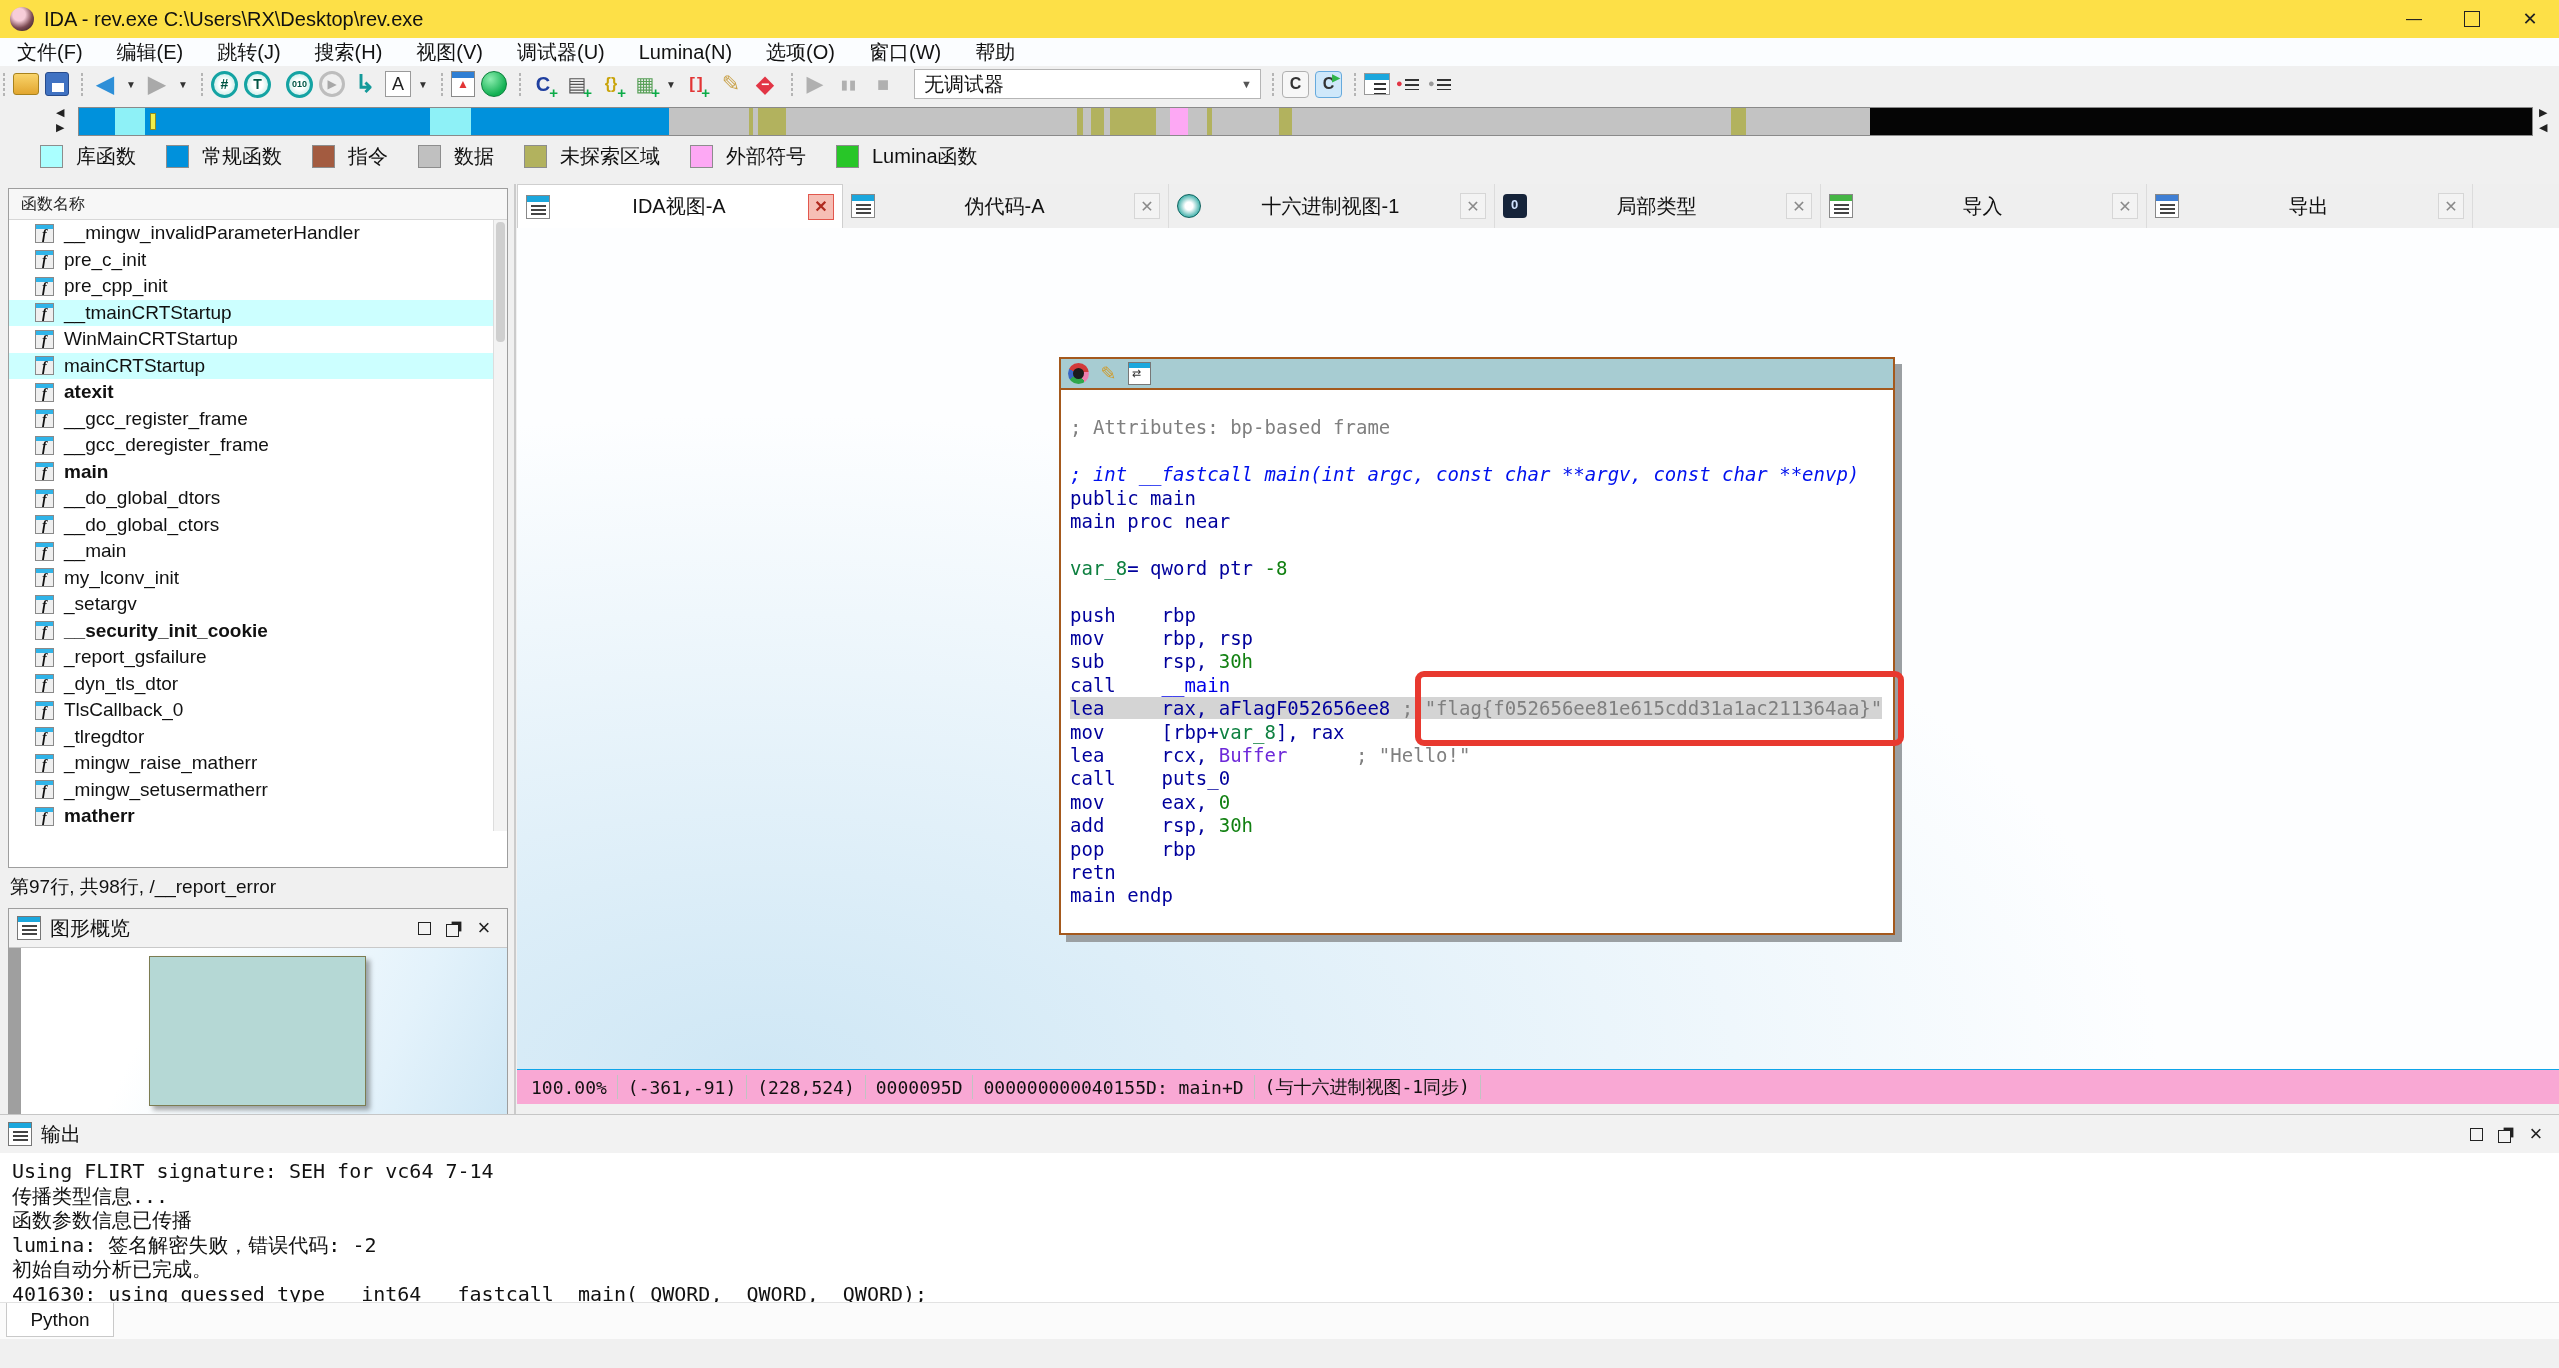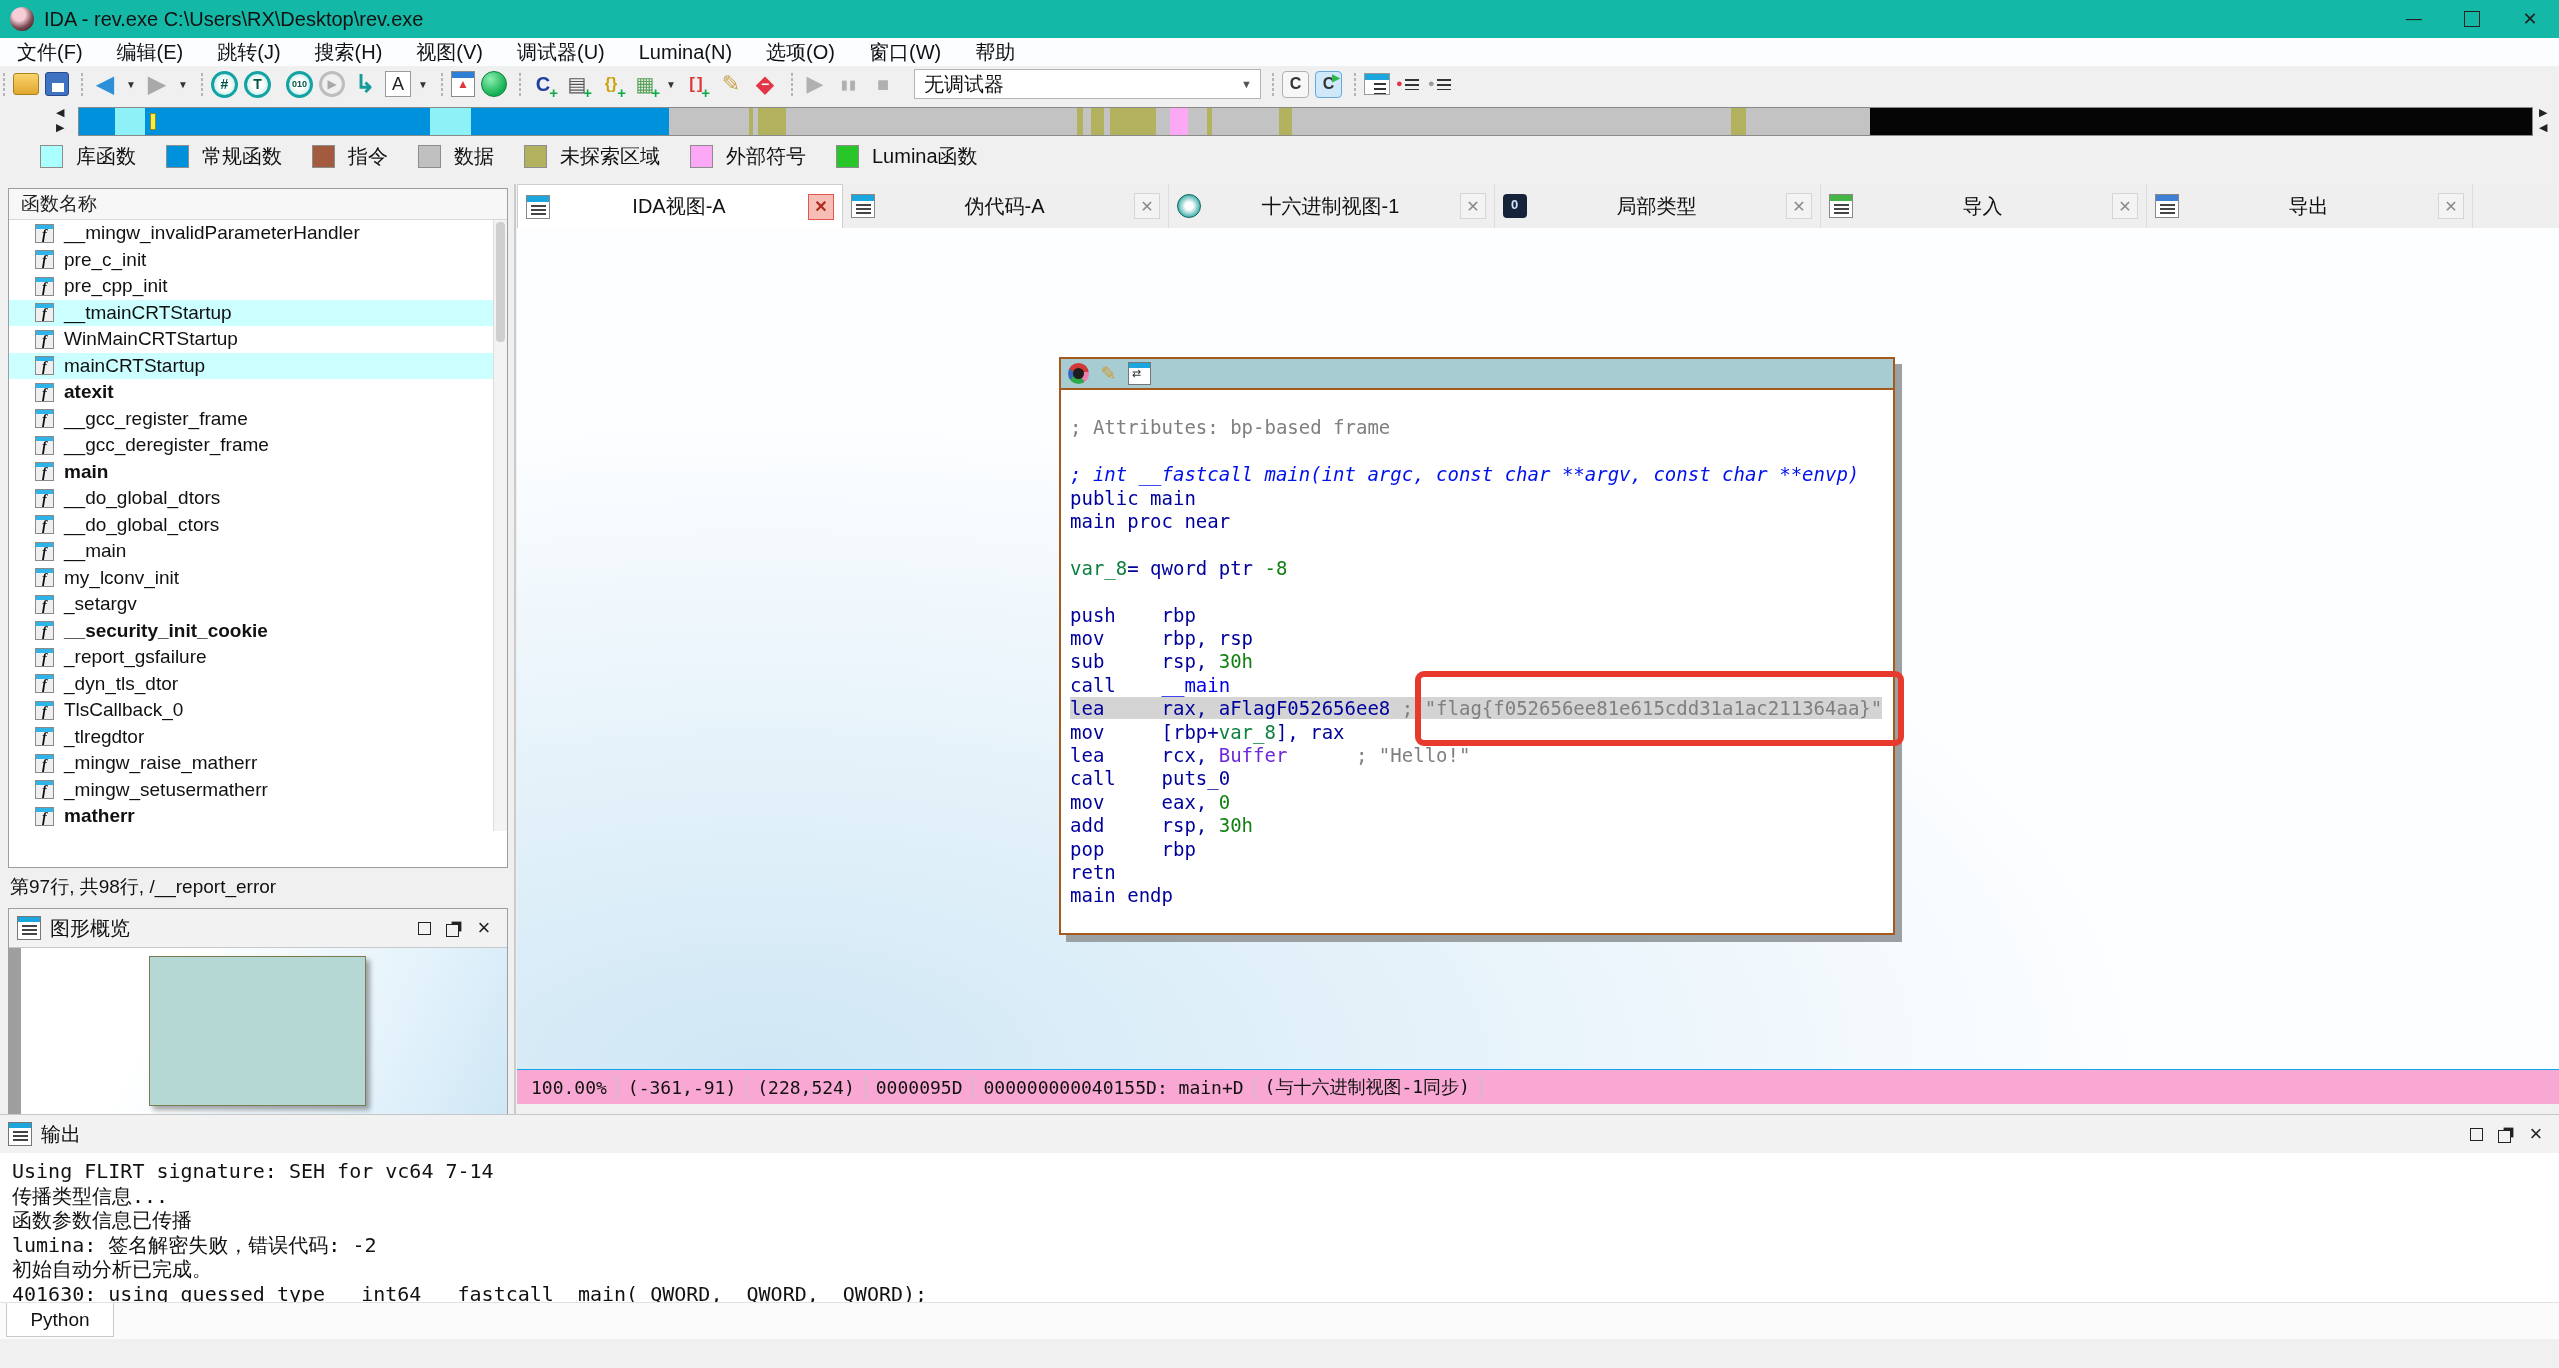--- a/index.html
+++ b/index.html
@@ -1,21 +1,21 @@
 <!DOCTYPE html>
 <html><head>
 <meta charset="utf-8">
 <style>
   html,body{margin:0;padding:0;background:#d8d8d8;}
   .app{position:relative;width:2559px;height:1368px;background:#f0f0f0;overflow:hidden;
        font-family:"Liberation Sans",sans-serif;color:#111;}
   .abs{position:absolute;}
 
   
-  .titlebar{left:0;top:0;right:0;height:38px;background:#14b8a6;display:flex;align-items:center;}
+  .titlebar{left:0;top:0;right:0;height:38px;background:#fde047;display:flex;align-items:center;}
   .ida-logo{width:24px;height:24px;margin:0 10px 0 10px;border-radius:50%;
     background:radial-gradient(circle at 38% 32%,#f7cdd8 0 28%,#7b4a52 60%,#1d1216 100%);}
   .title-text{font-size:20px;}
   .tb-controls{margin-left:auto;display:flex;}
   .tb-btn{width:58px;height:38px;display:flex;align-items:center;justify-content:center;font-size:22px;color:#222;}
   .tb-max-glyph{width:14px;height:14px;border:1.6px solid #222;}
   .tb-min::before{content:"—";font-size:16px;}
   .tb-close::before{content:"✕";font-size:18px;}
 
   
@@ -95,21 +95,21 @@
   .picon::before{content:"";position:absolute;left:0;right:0;top:0;height:5px;background:#1ba7dd;}
   .picon::after{content:"";position:absolute;left:4px;right:3px;top:8px;height:10px;
      background:repeating-linear-gradient(#444 0 2px,transparent 2px 4px);}
   .picon.f::after{content:"f";background:none;font:italic bold 13px "Liberation Serif",serif;top:4px;left:7px;}
   .wb{width:30px;height:24px;display:flex;align-items:center;justify-content:center;color:#222;}
   .wb .sq{width:11px;height:11px;border:1.6px solid #222;display:block;}
   .wb.restore .sq{box-shadow:4px -4px 0 -1.6px #222;margin-top:4px;margin-right:4px;}
   .wb.close::before{content:"×";font-size:22px;}
   .funcs-panel{left:8px;top:188px;width:500px;height:680px;}
   .colhead{height:30px;background:#f7f7f7;border-bottom:1px solid #d7d7d7;display:flex;align-items:center;
-     padding-left:12px;font-size:19px;color:#222;}
+     padding-left:12px;font-size:16px;color:#222;}
   .flist{height:611px;overflow:hidden;position:relative;}
   .frow{height:26.5px;display:flex;align-items:center;padding-left:26px;font-size:19px;white-space:pre;}
   .frow.hl{background:#ccffff;}
   .frow.b{font-weight:bold;}
   .ficon{width:19px;height:19px;background:#efefef;border:1px solid #8a8a8a;position:relative;margin-right:10px;flex:none;box-sizing:border-box;}
   .ficon::before{content:"";position:absolute;left:0;right:0;top:0;height:4px;background:#2fb4e9;}
   .ficon i{position:absolute;left:6px;top:2px;font:italic bold 14px "Liberation Serif",serif;color:#111;}
   .vscroll{position:absolute;right:0;top:0;bottom:0;width:13px;background:#f3f3f3;border-left:1px solid #ddd;}
   .vscroll::before{content:"";position:absolute;left:2px;right:2px;top:2px;height:120px;background:#cfcfcf;border-radius:4px;}
   .func-status{left:10px;top:872px;width:500px;height:30px;font-size:19px;display:flex;align-items:center;}

